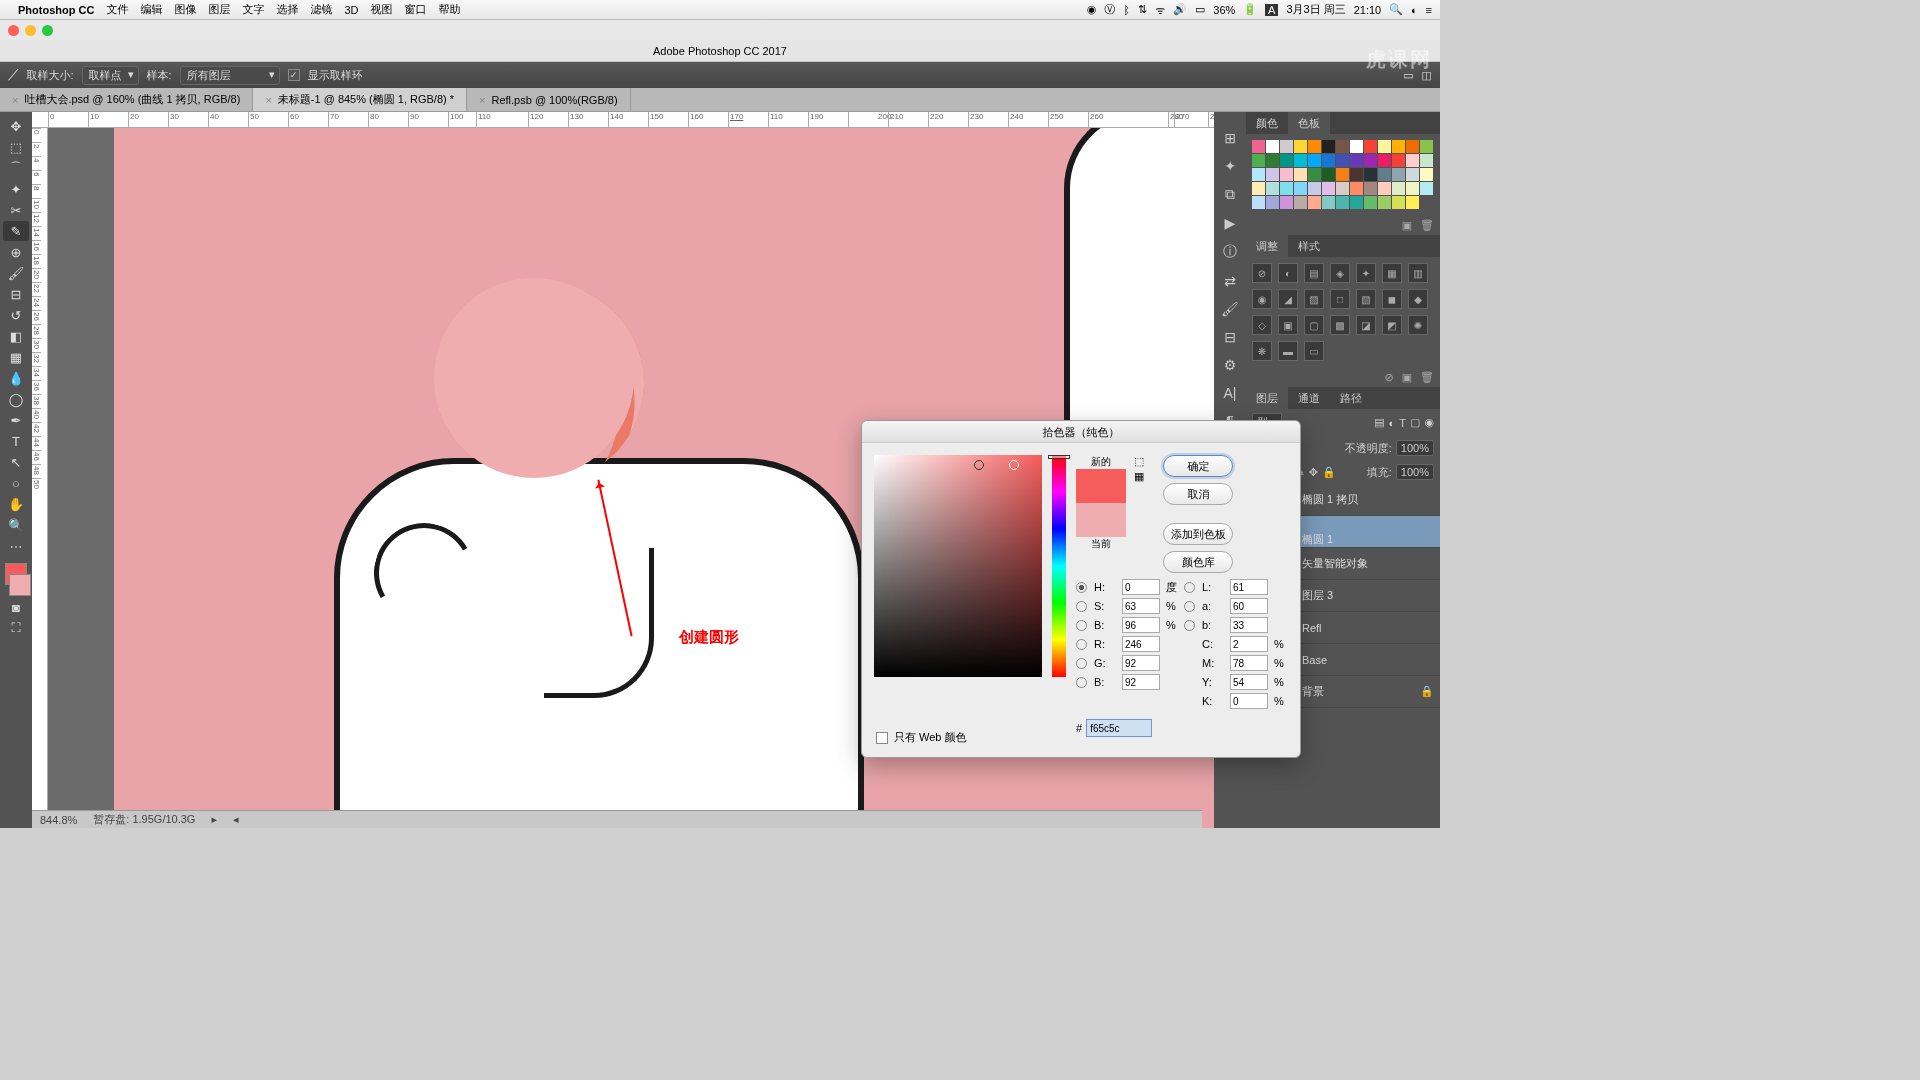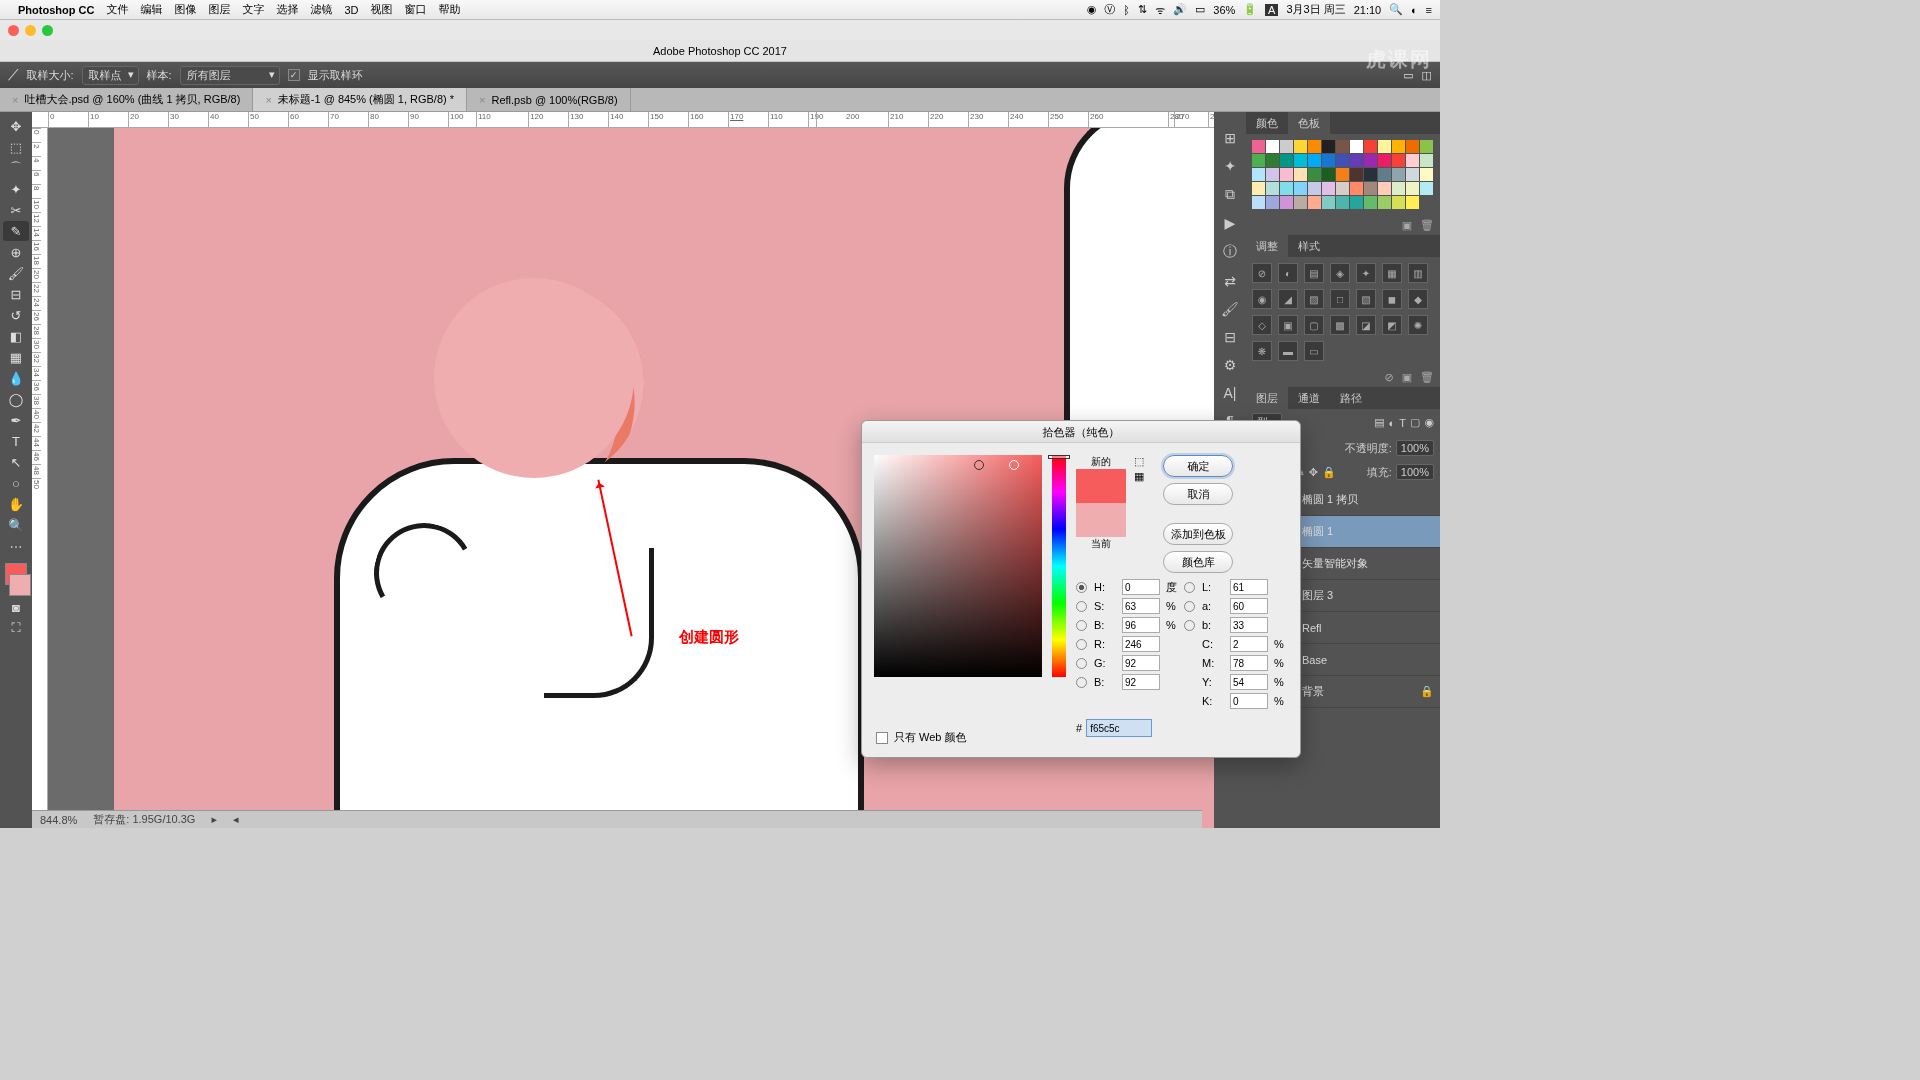--- a/index.html
+++ b/index.html
@@ -53,21 +53,21 @@
 .swatches{padding:6px;display:flex;flex-wrap:wrap;gap:1px;}
 .swatches .sw{width:13px;height:13px;}
 .pfoot{height:20px;display:flex;justify-content:flex-end;align-items:center;padding:0 6px;gap:8px;color:#aaa;}
 .adjgrid{padding:6px;display:flex;flex-wrap:wrap;gap:6px;}
 .adjgrid .adj{width:20px;height:20px;background:#3a3a3a;border:1px solid #666;display:flex;align-items:center;justify-content:center;color:#aaa;font-size:10px;}
 .layerpanel{flex:1;display:flex;flex-direction:column;}
 .layerctrl{padding:4px 6px;display:flex;flex-wrap:wrap;gap:4px;align-items:center;color:#ccc;font-size:10px;}
 .layerctrl .sel{background:#3a3a3a;border:1px solid #666;padding:1px 4px;border-radius:2px;}
 .layerlist{flex:1;overflow:auto;}
 .layer{height:32px;display:flex;align-items:center;padding:0 6px;gap:6px;color:#ddd;border-bottom:1px solid #474747;}
-.layer.sel{background:#7a9abb;}
+.layer.sel{background:#7a9abb;align-items:flex-end;}
 .layer .eye{width:14px;text-align:center;}
 .layer .thumb{width:24px;height:24px;background:#888;border:1px solid #333;}
 .statusbar{position:absolute;bottom:0;left:32px;height:18px;background:#c8c8c8;display:flex;align-items:center;padding:0 8px;gap:16px;font-size:10px;color:#444;border-top:1px solid #999;width:1170px;}
 
 .picker{position:absolute;left:835px;top:420px;width:440px;height:338px;background:#ededed;border:1px solid #999;border-radius:6px;box-shadow:0 8px 24px rgba(0,0,0,.3);display:flex;flex-direction:column;margin-left:26px;}
 .picker .pkhdr{height:22px;text-align:center;line-height:22px;background:linear-gradient(#f4f4f4,#e0e0e0);border-bottom:1px solid #ccc;border-radius:6px 6px 0 0;}
 .picker .pkbody{flex:1;display:flex;padding:12px;gap:10px;}
 .pickfield{width:222px;height:222px;background:linear-gradient(to top,#000,transparent),linear-gradient(to right,#fff,#f65c5c);position:relative;}
 .pickfield .mk{position:absolute;width:10px;height:10px;border:1px solid #333;border-radius:50%;}
 .huebar{width:18px;height:222px;background:linear-gradient(to bottom,#f00,#f0f,#00f,#0ff,#0f0,#ff0,#f00);position:relative;}
@@ -206,21 +206,21 @@
         <div class="tick" style="left: 416px;">100</div>
         <div class="tick" style="left: 444px;">110</div>
         <div class="tick" style="left: 496px;">120</div>
         <div class="tick" style="left: 536px;">130</div>
         <div class="tick" style="left: 576px;">140</div>
         <div class="tick" style="left: 616px;">150</div>
         <div class="tick" style="left: 656px;">160</div>
         <div class="tick" style="left: 696px; text-decoration: underline;">170</div>
         <div class="tick" style="left: 736px;">110</div>
         <div class="tick" style="left: 776px;">190</div>
-        <div class="tick" style="left: 784px; padding-left: 29px;">200</div>
+        <div class="tick" style="left: 816px; padding-left: 29px;">200</div>
         <div class="tick" style="left: 856px;">210</div>
         <div class="tick" style="left: 896px;">220</div>
         <div class="tick" style="left: 936px;">230</div>
         <div class="tick" style="left: 976px;">240</div>
         <div class="tick" style="left: 1016px;">250</div>
         <div class="tick" style="left: 1056px;">260</div>
         <div class="tick" style="left: 1096px; margin-left: 46px;">270</div>
         <div class="tick" style="left: 1136px;">280</div>
         <div class="tick" style="left: 1176px;">290</div>
       </div>

